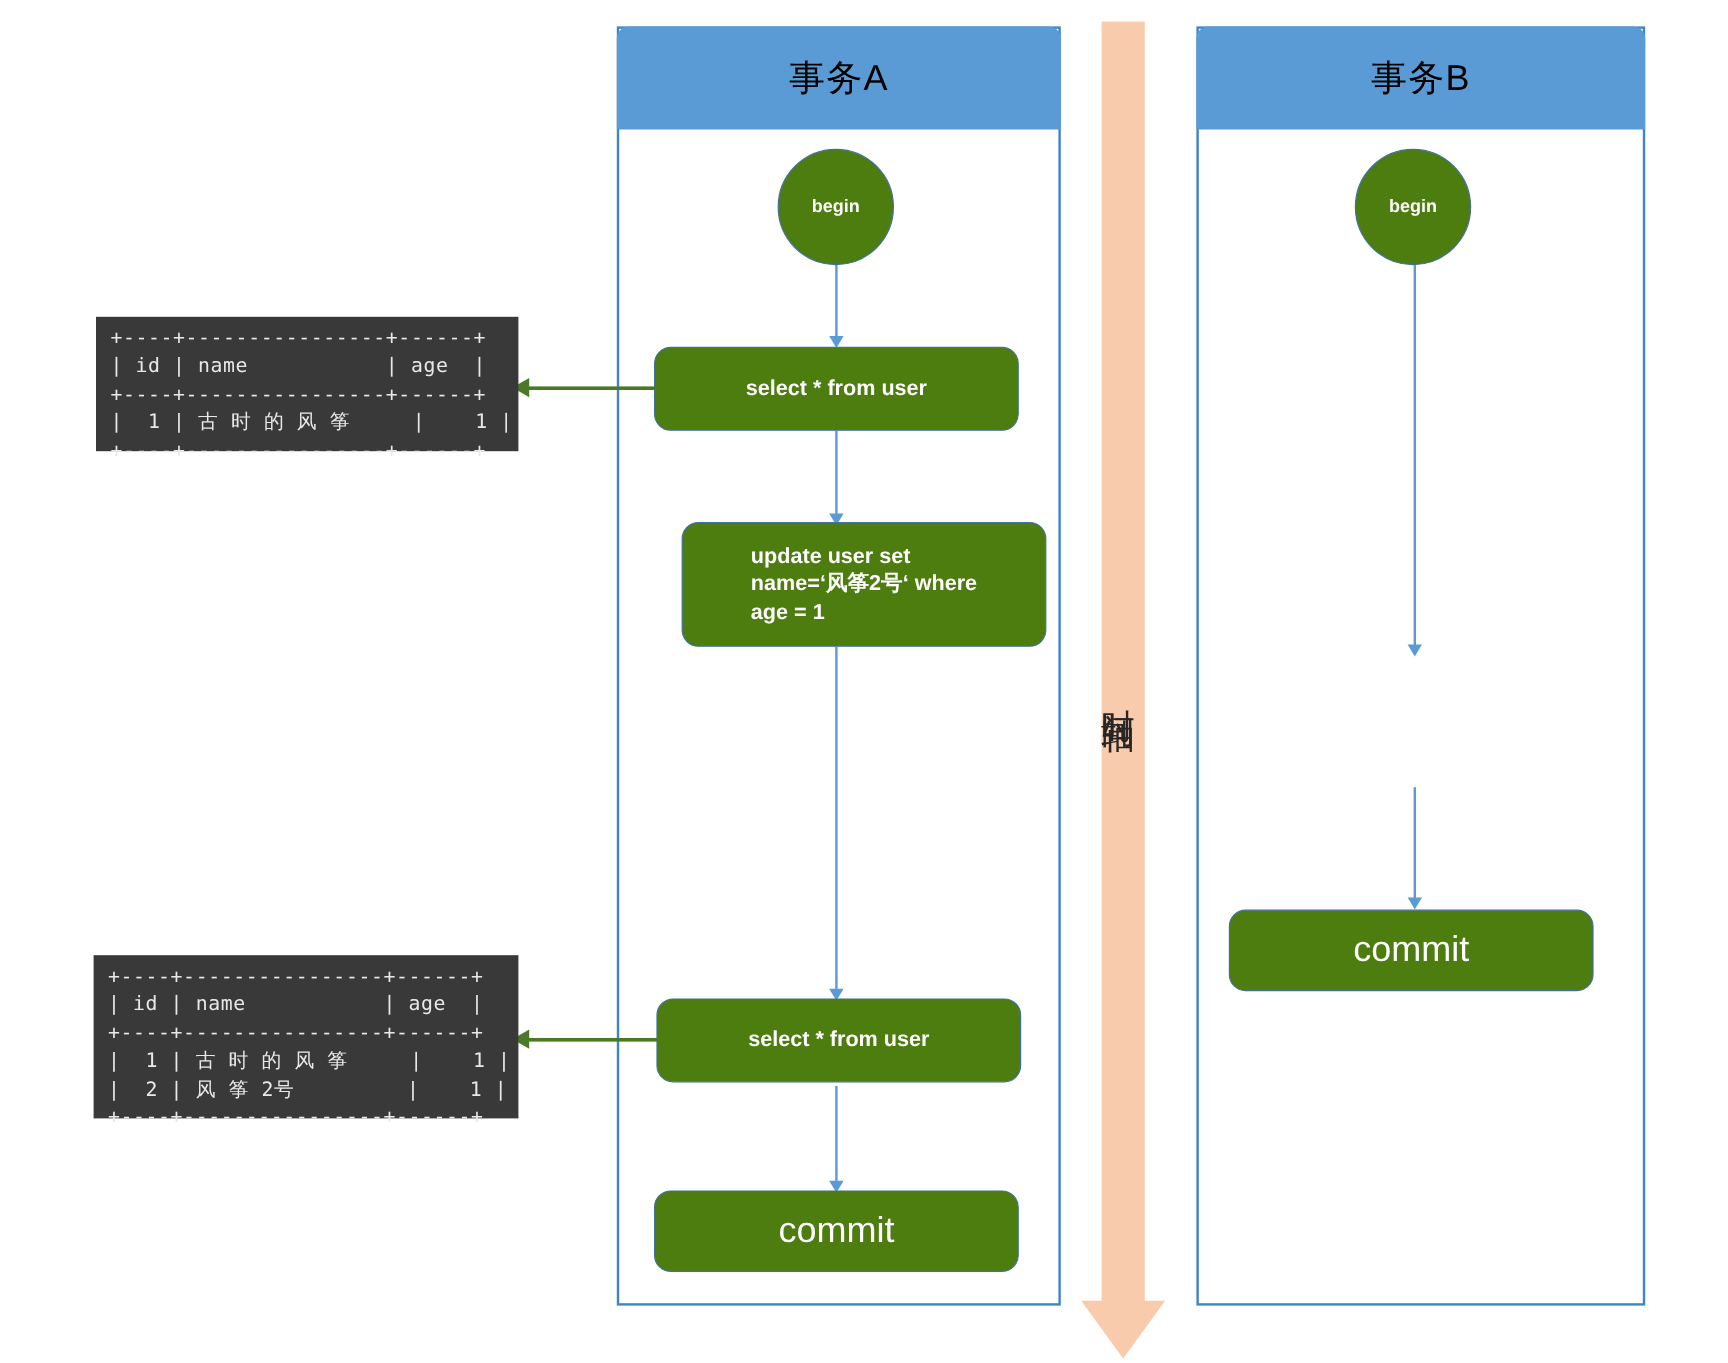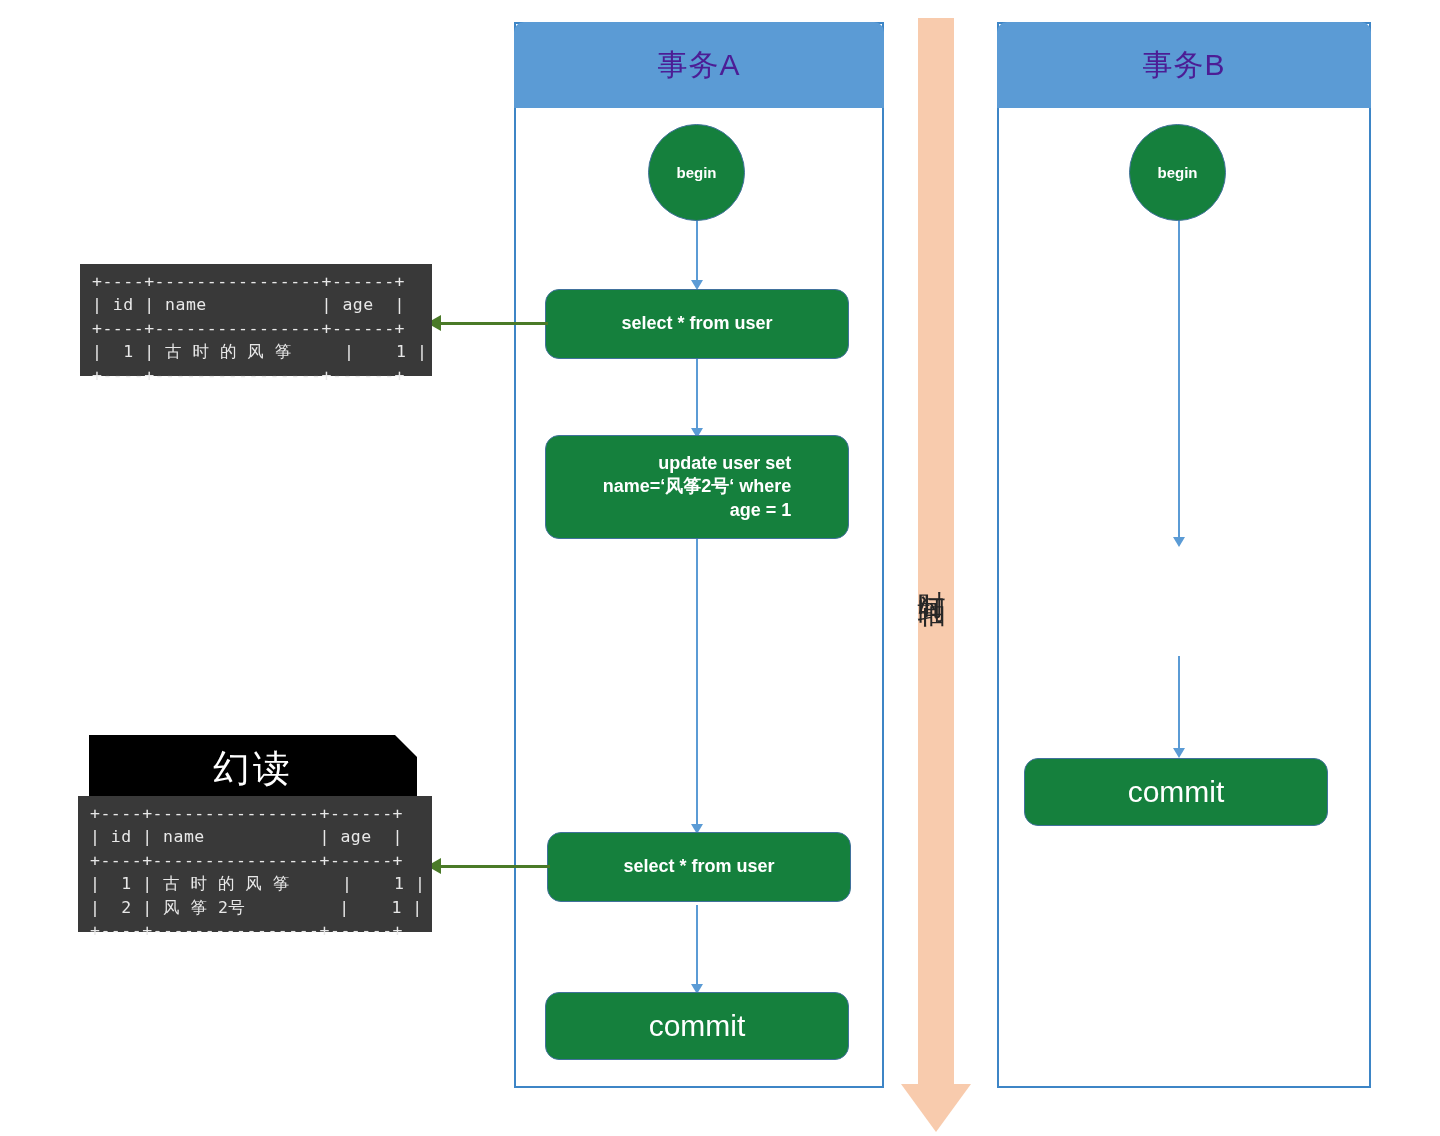--- a/index.html
+++ b/index.html
@@ -24,42 +24,42 @@
     position: absolute;
     border: 2px solid #3d85c6;
     background: #ffffff;
     box-sizing: border-box;
   }
   .lane-header {
     position: absolute;
     left: -2px;
     top: -2px;
     background: #5b9bd5;
-    color: #4c1d95;
+    color: #000000;
     border-top-left-radius: 10px;
     border-top-right-radius: 10px;
     display: flex;
     align-items: center;
     justify-content: center;
     font-size: 30px;
     font-weight: 400;
     letter-spacing: 1px;
     box-sizing: border-box;
   }
 
   
   .node {
     position: absolute;
-    background: #15803d;
+    background: #4d7c0f;
     border: 1px solid #41719c;
     color: #ffffff;
     display: flex;
     align-items: center;
     justify-content: center;
-    text-align: right;
+    text-align: left;
     box-sizing: border-box;
     font-weight: bold;
     line-height: 1.28;
   }
   .node.rounded { border-radius: 14px; }
   .node.circle  { border-radius: 50%; font-weight: bold; }
   .node.sz-sm   { font-size: 15px; }
   .node.sz-md   { font-size: 18px; }
   .node.sz-lg   { font-size: 30px; font-weight: 500; }
   .node-label { padding: 0 10px; white-space: pre-line; }
@@ -176,21 +176,21 @@
   <div class="flow-head" style="left:691px; top:984px;"></div>
 
   <div class="node circle sz-sm" style="left:648px; top:124px; width:97px; height:97px;">
     <span class="node-label">begin</span>
   </div>
 
   <div class="node rounded sz-md" style="left:545px; top:289px; width:304px; height:70px;">
     <span class="node-label">select * from user</span>
   </div>
 
-  <div class="node rounded sz-md" style="left:545px; top:435px; width:304px; height:104px;">
+  <div class="node rounded sz-md" style="left:568px; top:435px; width:304px; height:104px;">
     <span class="node-label">update user set
 name=‘风筝2号‘ where
 age = 1</span>
   </div>
 
   <div class="node rounded sz-md" style="left:547px; top:832px; width:304px; height:70px;">
     <span class="node-label">select * from user</span>
   </div>
 
   <div class="node rounded sz-lg" style="left:545px; top:992px; width:304px; height:68px;">
@@ -221,21 +221,20 @@
 
   <div class="console-table" style="left:80px; top:264px; width:352px; height:112px;">+----+----------------+------+
 | id | name           | age  |
 +----+----------------+------+
 |  1 | 古 时 的 风 筝     |    1 |
 +----+----------------+------+</div>
 
   <div class="green-line" style="left:440px; top:865px; width:110px;"></div>
   <div class="green-head" style="left:427px; top:858px;"></div>
 
-  <div class="banner" style="left:89px; top:735px; width:328px; height:68px;">幻读</div>
 
   <div class="console-table" style="left:78px; top:796px; width:354px; height:136px;">+----+----------------+------+
 | id | name           | age  |
 +----+----------------+------+
 |  1 | 古 时 的 风 筝     |    1 |
 |  2 | 风 筝 2号         |    1 |
 +----+----------------+------+</div>
 
 </div>
 

